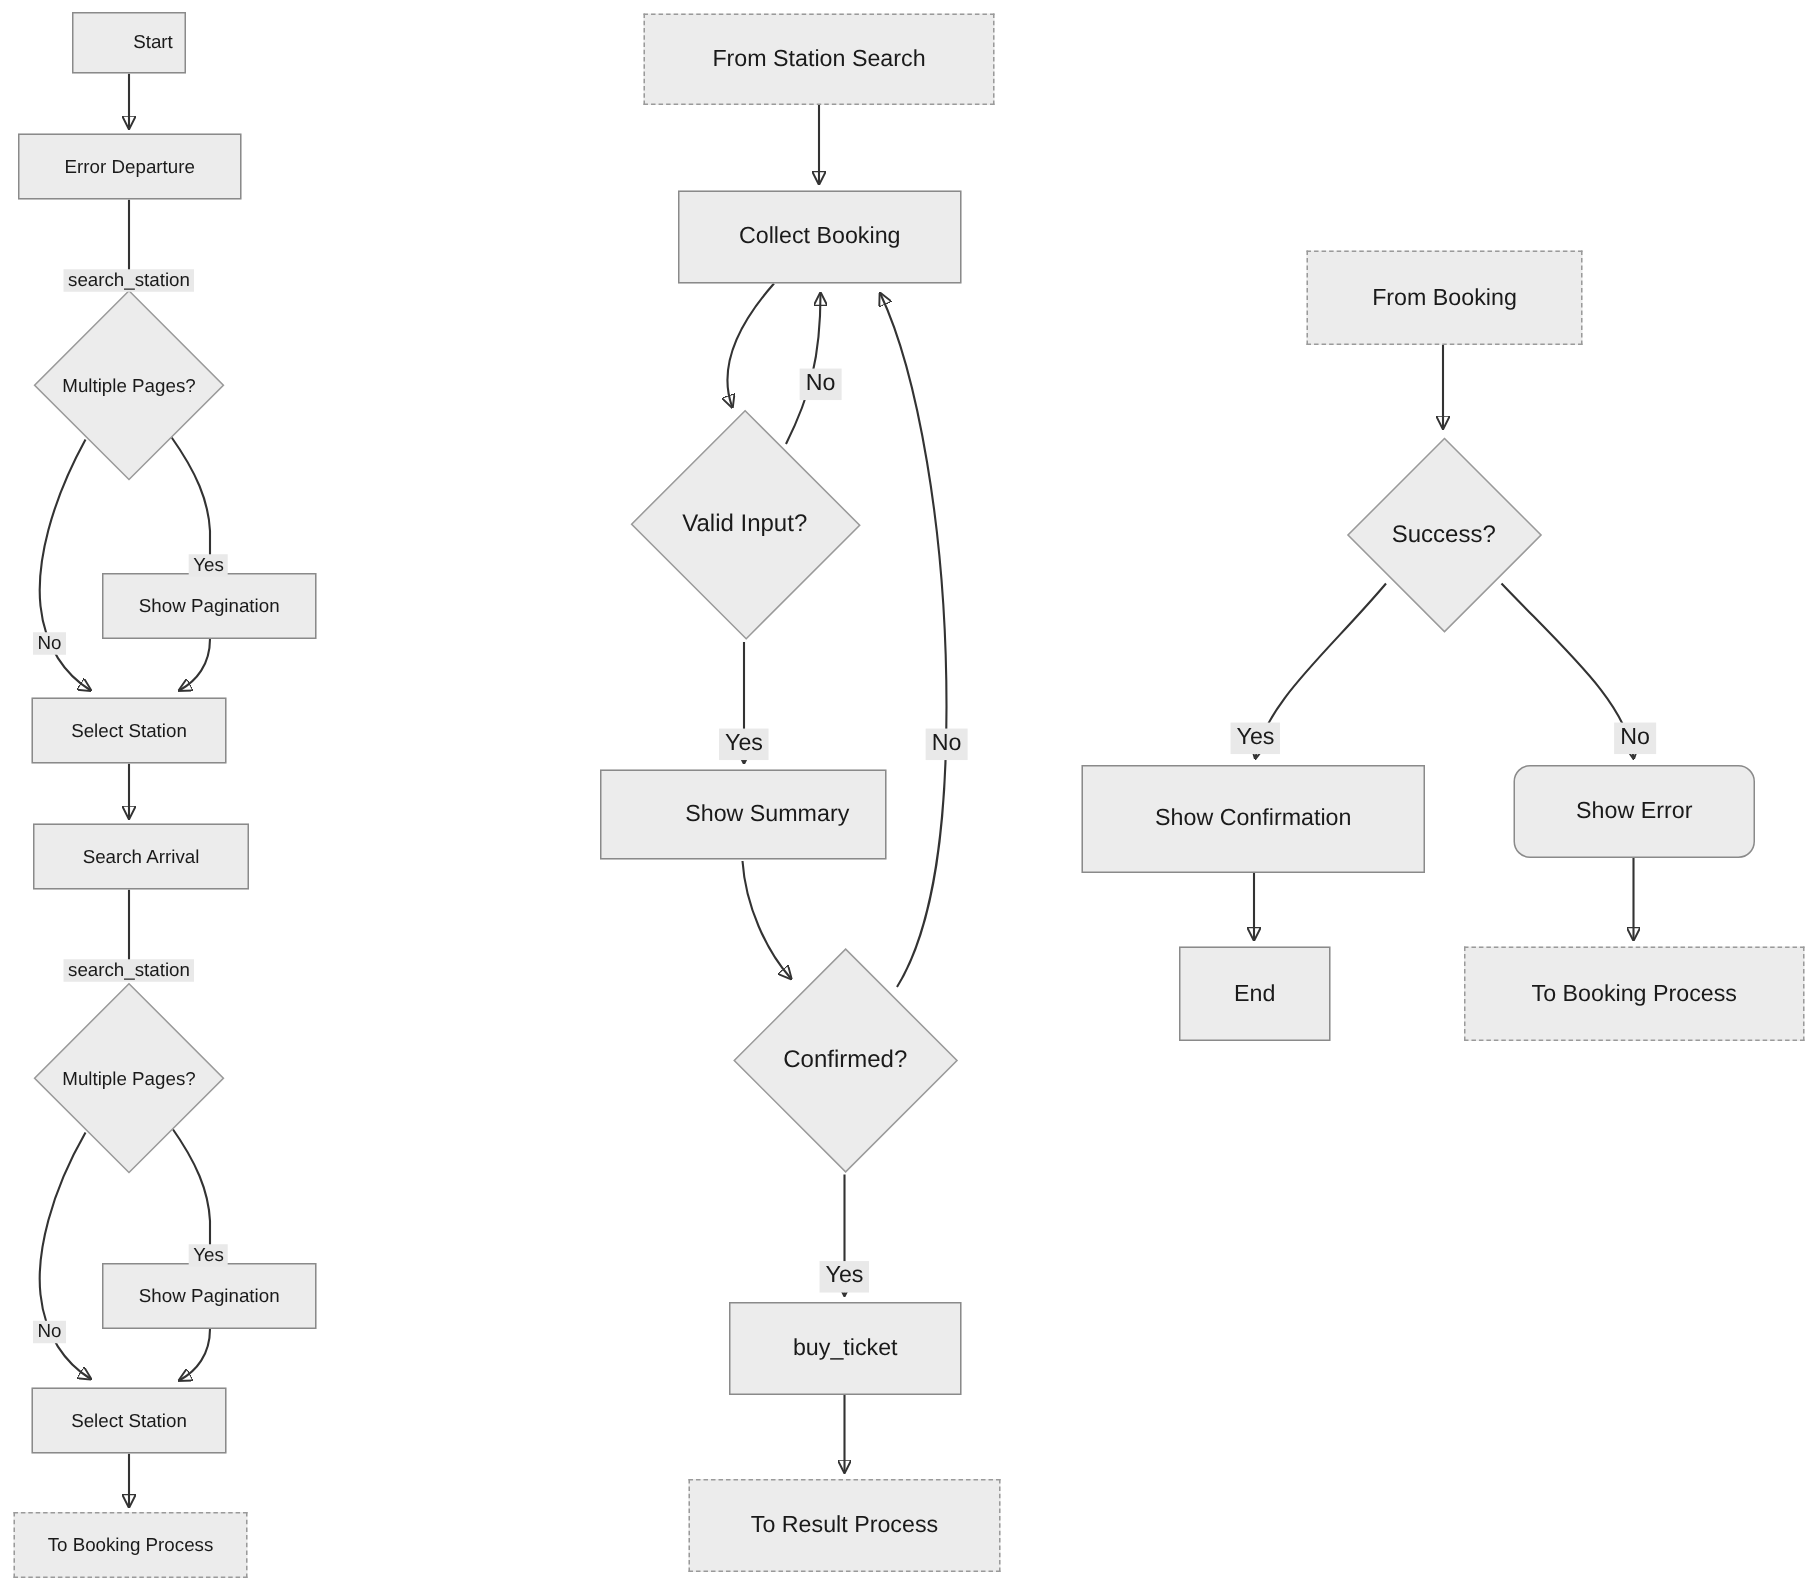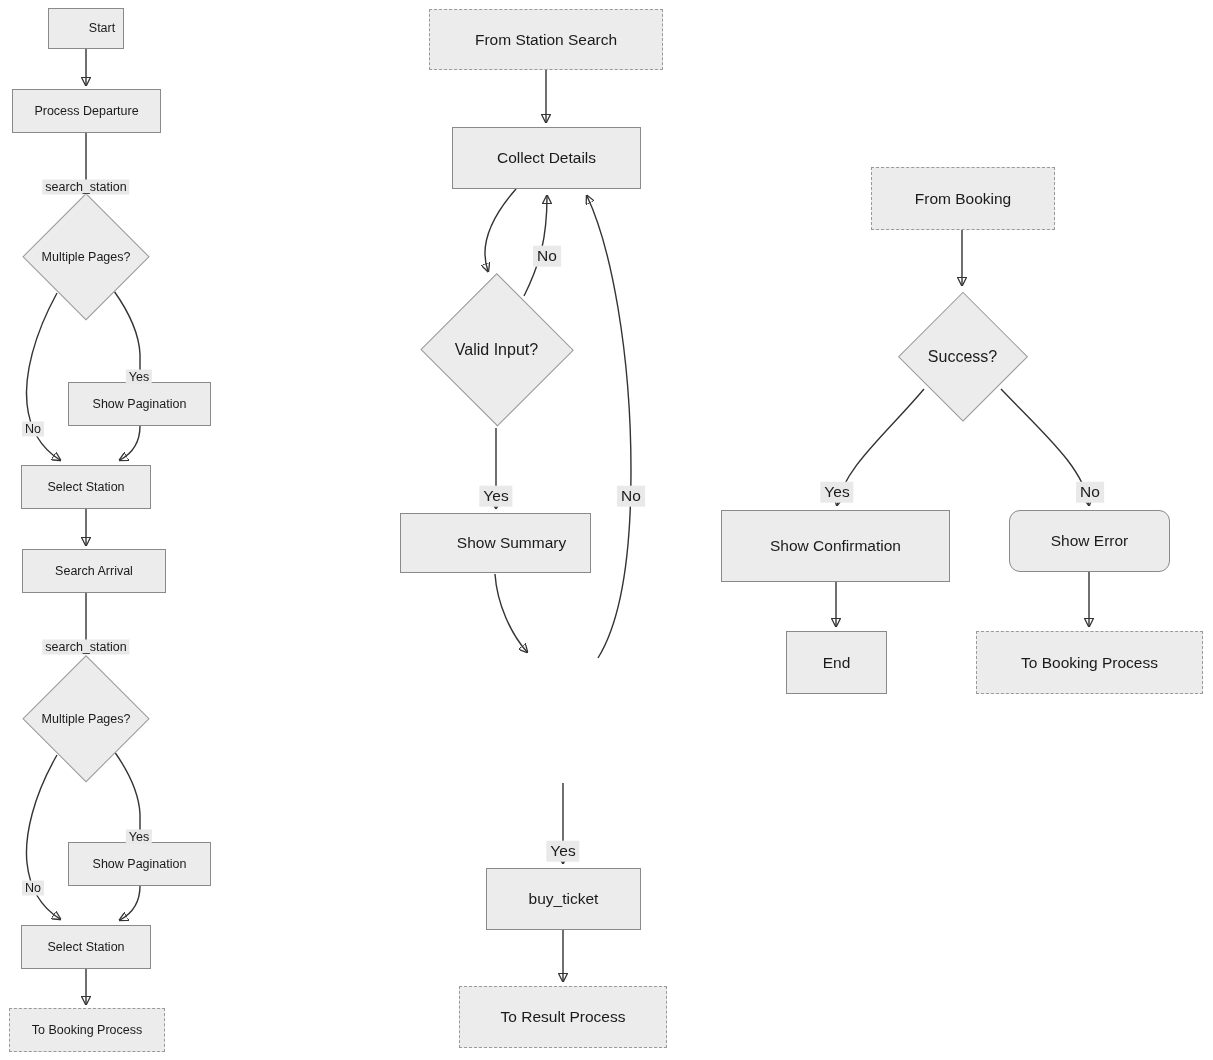--- a/index.html
+++ b/index.html
@@ -82,21 +82,21 @@
     <path d="M924,389 C886,434 844,468 837,505" marker-end="url(#arr)"></path>
     <path d="M1001,389 C1044,434 1084,468 1089,505" marker-end="url(#arr)"></path>
     <path d="M836,572 V626" marker-end="url(#arr)"></path>
     <path d="M1089,572 V626" marker-end="url(#arr)"></path>
   </svg>
 
   <div class="n sm" style="left:48px;top:8px;width:76px;height:41px;padding-left:32px;">
     <span>Start</span>
   </div>
   <div class="n sm" style="left:12px;top:89px;width:149px;height:44px;">
-    <span>Process Departure</span>
+    <span>Error Departure</span>
   </div>
   <div class="dia sm" style="left:21px;top:192px;width:130px;height:130px;">
     <span>Multiple Pages?</span>
   </div>
   <div class="n sm" style="left:68px;top:382px;width:143px;height:44px;">
     <span>Show Pagination</span>
   </div>
   <div class="n sm" style="left:21px;top:465px;width:130px;height:44px;">
     <span>Select Station</span>
   </div>
@@ -120,27 +120,30 @@
   <div class="el sm" style="left:139px;top:352px;">Yes</div>
   <div class="el sm" style="left:33px;top:404px;">No</div>
   <div class="el sm" style="left:86px;top:622px;">search_station</div>
   <div class="el sm" style="left:139px;top:812px;">Yes</div>
   <div class="el sm" style="left:33px;top:863px;">No</div>
 
   <div class="n dash" style="left:429px;top:9px;width:234px;height:61px;">
     <span>From Station Search</span>
   </div>
   <div class="n" style="left:452px;top:127px;width:189px;height:62px;">
-    <span>Collect Details</span>
+    <span>Collect Booking</span>
   </div>
   <div class="dia" style="left:418px;top:272px;width:157px;height:156px;">
     <span>Valid Input?</span>
   </div>
   <div class="n" style="left:400px;top:513px;width:191px;height:60px;padding-left:32px;">
     <span>Show Summary</span>
+  </div>
+  <div class="dia" style="left:487px;top:631px;width:153px;height:152px;">
+    <span>Confirmed?</span>
   </div>
   <div class="n" style="left:486px;top:868px;width:155px;height:62px;">
     <span>buy_ticket</span>
   </div>
   <div class="n dash" style="left:459px;top:986px;width:208px;height:62px;">
     <span>To Result Process</span>
   </div>
 
   <div class="el" style="left:547px;top:231px;">No</div>
   <div class="el" style="left:496px;top:471px;">Yes</div>

